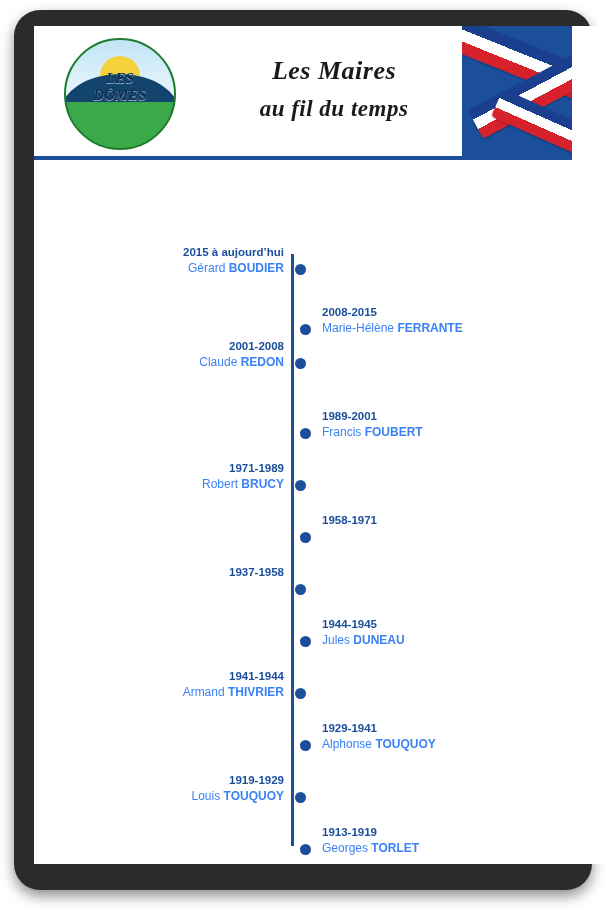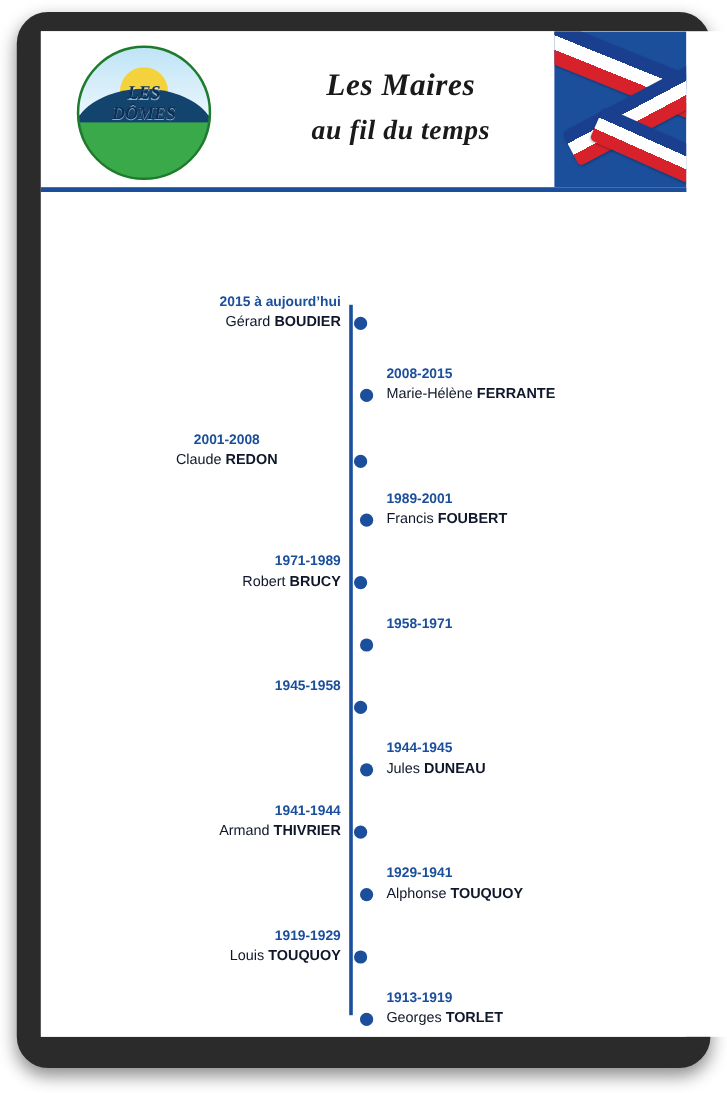--- a/index.html
+++ b/index.html
@@ -192,21 +192,21 @@
     top: 20px;
   }
   .entry .years {
     color: #1b4f9c;
     font-size: 11.5px;
     font-weight: bold;
     line-height: 16px;
     white-space: nowrap;
   }
   .entry .name {
-    color: #0f172a;
+    color: #3b82f6;
     font-size: 12px;
     line-height: 17px;
     white-space: nowrap;
   }
   .entry .name b {
     font-weight: bold;
   }
   .entry.left {
     left: 60px;
     width: 190px;
@@ -265,42 +265,42 @@
           <div class="entry left" style="top: 84px;">
             <div class="dot"></div>
             <div class="years">2015 à aujourd’hui</div>
             <div class="name"><span>Gérard </span><b>BOUDIER</b></div>
           </div>
           <div class="entry right" style="top: 144px;">
             <div class="dot"></div>
             <div class="years">2008-2015</div>
             <div class="name"><span>Marie-Hélène </span><b>FERRANTE</b></div>
           </div>
-          <div class="entry left" style="top: 199px; text-align: center;">
+          <div class="entry left" style="top: 178px;">
             <div class="dot"></div>
             <div class="years">2001-2008</div>
             <div class="name"><span>Claude </span><b>REDON</b></div>
           </div>
           <div class="entry right" style="top: 248px;">
             <div class="dot"></div>
             <div class="years">1989-2001</div>
             <div class="name"><span>Francis </span><b>FOUBERT</b></div>
           </div>
           <div class="entry left" style="top: 300px;">
             <div class="dot"></div>
             <div class="years">1971-1989</div>
             <div class="name"><span>Robert </span><b>BRUCY</b></div>
           </div>
           <div class="entry right" style="top: 352px;">
             <div class="dot"></div>
             <div class="years">1958-1971</div>
           </div>
           <div class="entry left" style="top: 404px;">
             <div class="dot"></div>
-            <div class="years">1945-1958</div>
+            <div class="years">1937-1958</div>
           </div>
           <div class="entry right" style="top: 456px;">
             <div class="dot"></div>
             <div class="years">1944-1945</div>
             <div class="name"><span>Jules </span><b>DUNEAU</b></div>
           </div>
           <div class="entry left" style="top: 508px;">
             <div class="dot"></div>
             <div class="years">1941-1944</div>
             <div class="name"><span>Armand </span><b>THIVRIER</b></div>

